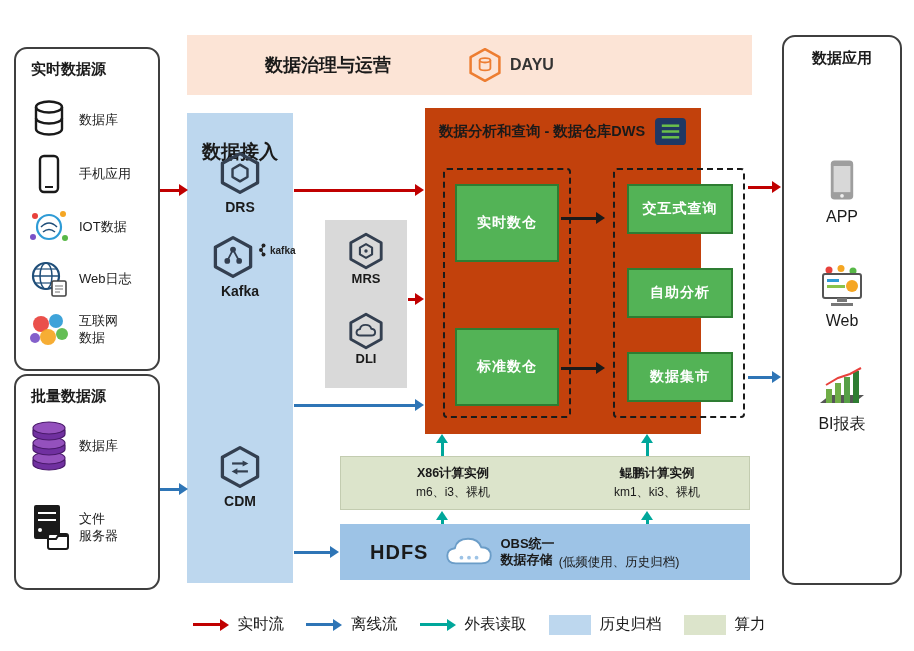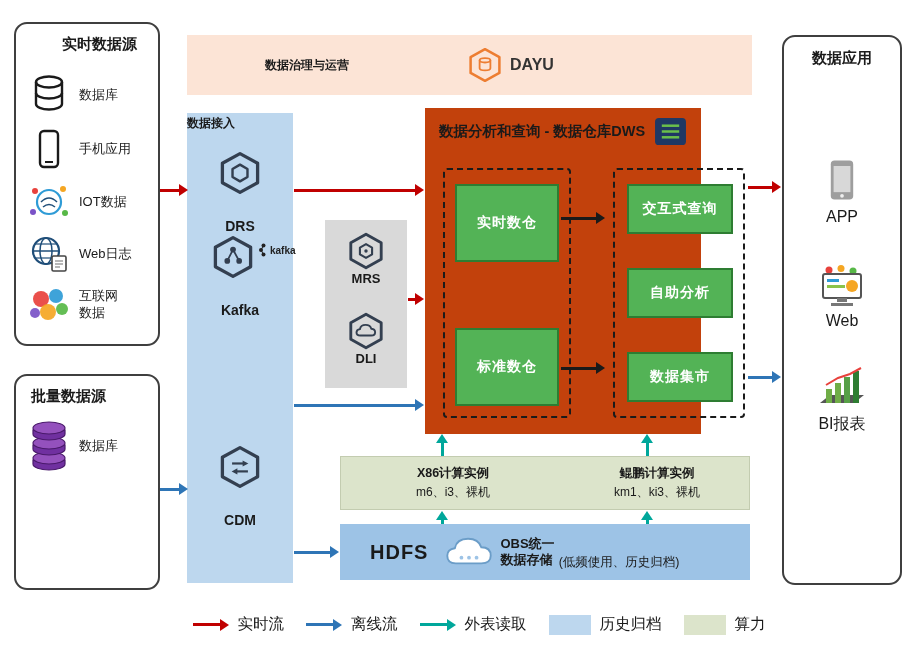--- a/index.html
+++ b/index.html
@@ -2,42 +2,42 @@
 <html><head>
 <meta charset="utf-8">
 <style>
   * { margin:0; padding:0; box-sizing:border-box; }
   html,body { background:#ffffff; }
   body { font-family:"Liberation Sans","DejaVu Sans",sans-serif; color:#1a1a1a; }
   .stage { position:relative; width:914px; height:651px; background:#fff; overflow:hidden; }
 
   
   #banner { position:absolute; left:187px; top:35px; width:565px; height:60px; background:#fce4d6; }
-  #banner-title { position:absolute; left:78px; top:50%; transform:translateY(-50%); font-weight:bold; font-size:12px; }
+  #banner-title { position:absolute; left:78px; top:50%; transform:translateY(-50%); font-weight:bold; font-size:18px; }
   #dayu-wrap { position:absolute; left:280px; top:50%; transform:translateY(-50%); display:flex; align-items:center; gap:7px; font-weight:bold; font-size:16px; color:#333; }
 
   
   .src-panel { position:absolute; background:#fff; border:2px solid #3f3f3f; border-radius:13px; }
-  #realtime-panel { left:14px; top:22px; width:146px; height:324px;padding-left:31px; }
+  #realtime-panel { left:14px; top:47px; width:146px; height:324px; }
   #batch-panel   { left:14px; top:374px; width:146px; height:216px; }
   #apps-panel    { left:782px; top:35px; width:120px; height:550px; }
   .panel-title { font-weight:bold; font-size:15px; padding:11px 0 0 15px; }
   #apps-panel .panel-title { text-align:center; padding:12px 0 0 0; }
   .src-item { position:absolute; left:10px; width:128px; height:50px; display:flex; align-items:center; gap:7px; }
   .src-item .ic { flex:0 0 46px; display:flex; justify-content:center; }
   .lbl { font-size:13px; line-height:1.3; }
   .pre { white-space:pre-line; }
   .app-item { position:absolute; left:0; width:100%; display:flex; flex-direction:column; align-items:center; gap:5px; }
   .app-label { font-size:16px; }
 
   
   #access-panel { position:absolute; left:187px; top:113px; width:106px; height:470px; background:#bdd7ee; }
-  #access-title { text-align:left; font-weight:bold; font-size:12px; padding-top:2px; }
+  #access-title { text-align:center; font-weight:bold; font-size:19px; padding-top:26px; }
   .access-item { position:absolute; left:0; width:100%; display:flex; flex-direction:column; align-items:center; }
-  .access-name { font-weight:bold; font-size:14px; margin-top:19px; }
+  .access-name { font-weight:bold; font-size:14px; margin-top:0; }
   .icon-row { position:relative; }
   .kafka-mark { position:absolute; left:46px; top:8px; display:flex; align-items:center; gap:2px; font-weight:bold; font-size:10px; color:#222; }
   .kafka-mark i { font-style:normal; }
 
   
   #mrs-panel { position:absolute; left:325px; top:220px; width:82px; height:168px; background:#d9d9d9; }
   .mid-item { position:absolute; left:0; width:100%; display:flex; flex-direction:column; align-items:center; }
   .mid-name { font-weight:bold; font-size:13px; margin-top:1px; }
 
   
@@ -179,20 +179,34 @@
             <ellipse cx="21" cy="40" rx="16" ry="6" fill="#9451bd"></ellipse>
             <path d="M5 27 h32 v4 a16 6 0 0 1 -32 0 z" fill="#7030a0"></path>
             <ellipse cx="21" cy="25" rx="16" ry="6" fill="#9451bd"></ellipse>
             <path d="M5 12 h32 v4 a16 6 0 0 1 -32 0 z" fill="#7030a0"></path>
             <ellipse cx="21" cy="10" rx="16" ry="6" fill="#9451bd"></ellipse>
           </g>
         </svg>
       </span>
       <span class="lbl">数据库</span>
     </div>
+    <div class="src-item" style="top:122px; height:60px">
+      <span class="ic">
+        <svg width="42" height="50" viewBox="0 0 42 50">
+          <rect x="6" y="2" width="26" height="34" rx="2" fill="#1a1a1a"></rect>
+          <line x1="10" y1="10" x2="28" y2="10" stroke="#fff" stroke-width="2"></line>
+          <line x1="10" y1="17" x2="28" y2="17" stroke="#fff" stroke-width="2"></line>
+          <circle cx="12" cy="27" r="2" fill="#fff"></circle>
+          <rect x="20" y="31" width="20" height="15" rx="2" fill="#fff" stroke="#1a1a1a" stroke-width="2"></rect>
+          <path d="M20 36 h8 l2 -3 h10" fill="none" stroke="#1a1a1a" stroke-width="2"></path>
+        </svg>
+      </span>
+      <span class="lbl pre">文件
+服务器</span>
+    </div>
   </div>
 
   <div id="access-panel">
     <div id="access-title">数据接入</div>
 
     <div class="access-item" style="top:38px">
       <span class="icon-row">
         <svg width="44" height="44" viewBox="0 0 100 100">
           <polygon points="50,6 90,28 90,72 50,94 10,72 10,28" fill="none" stroke="#333f50" stroke-width="7.5" stroke-linejoin="round"></polygon>
           <polygon points="50,31 67,41 67,59 50,69 33,59 33,41" fill="none" stroke="#333f50" stroke-width="5.5" stroke-linejoin="round"></polygon>

